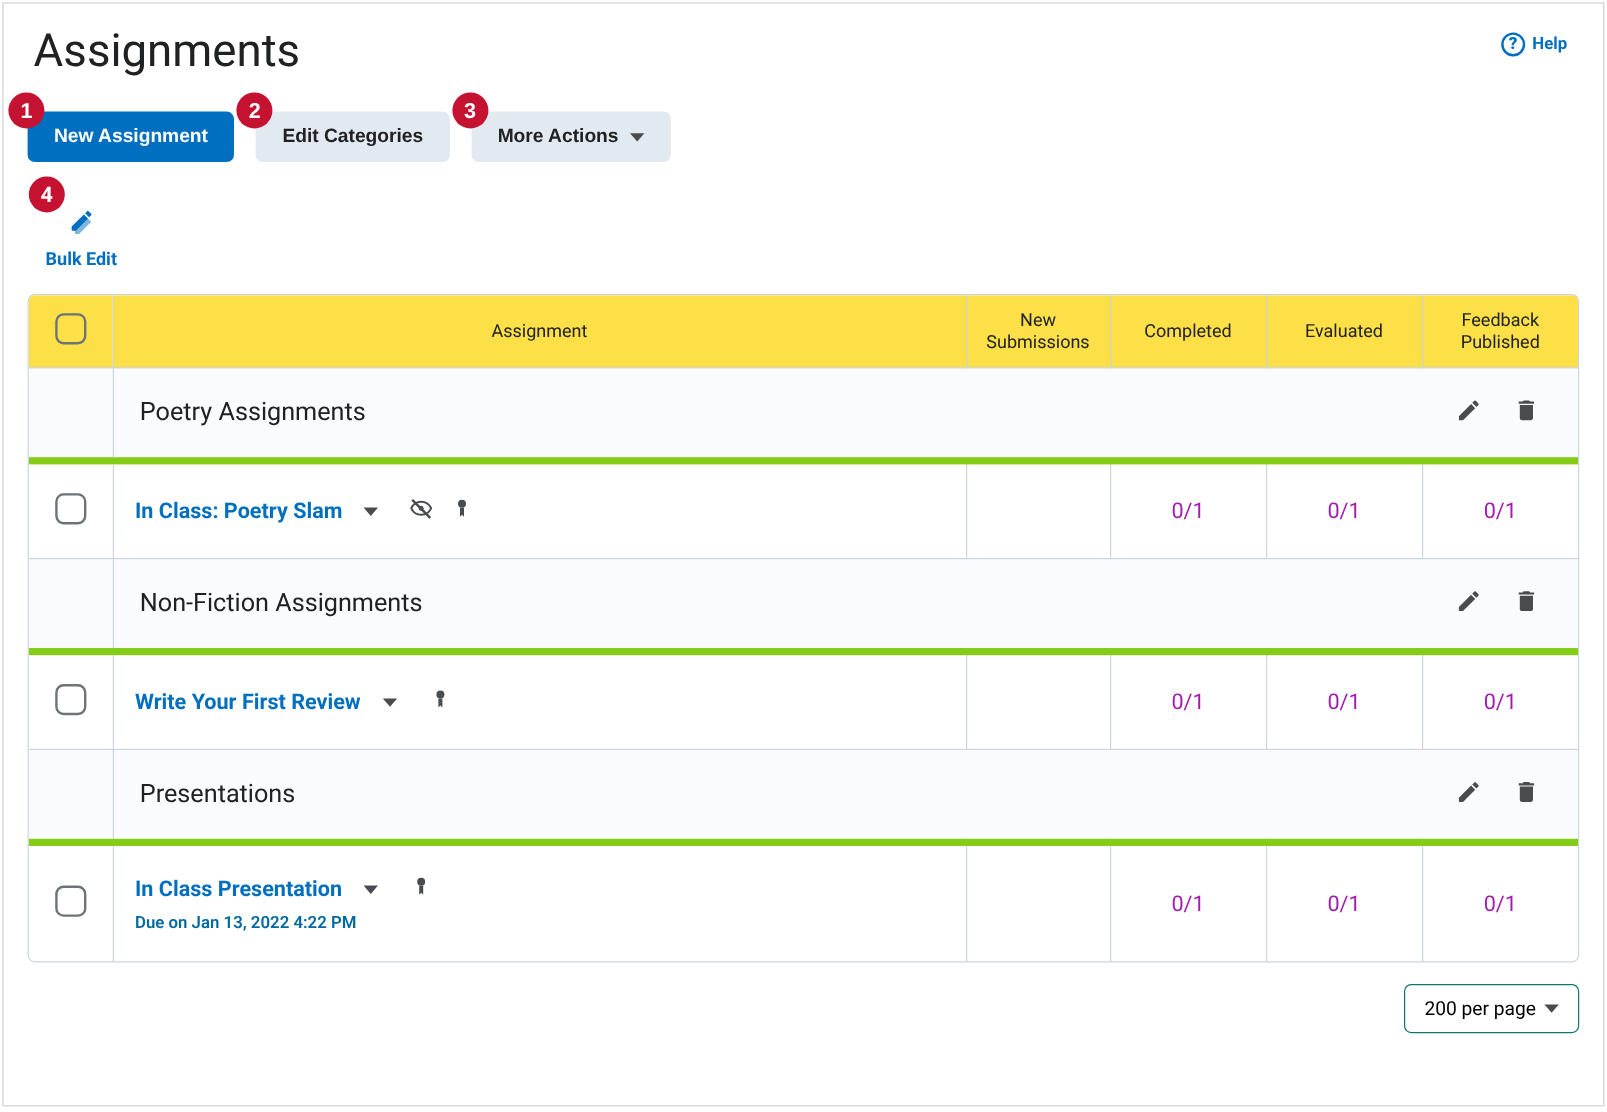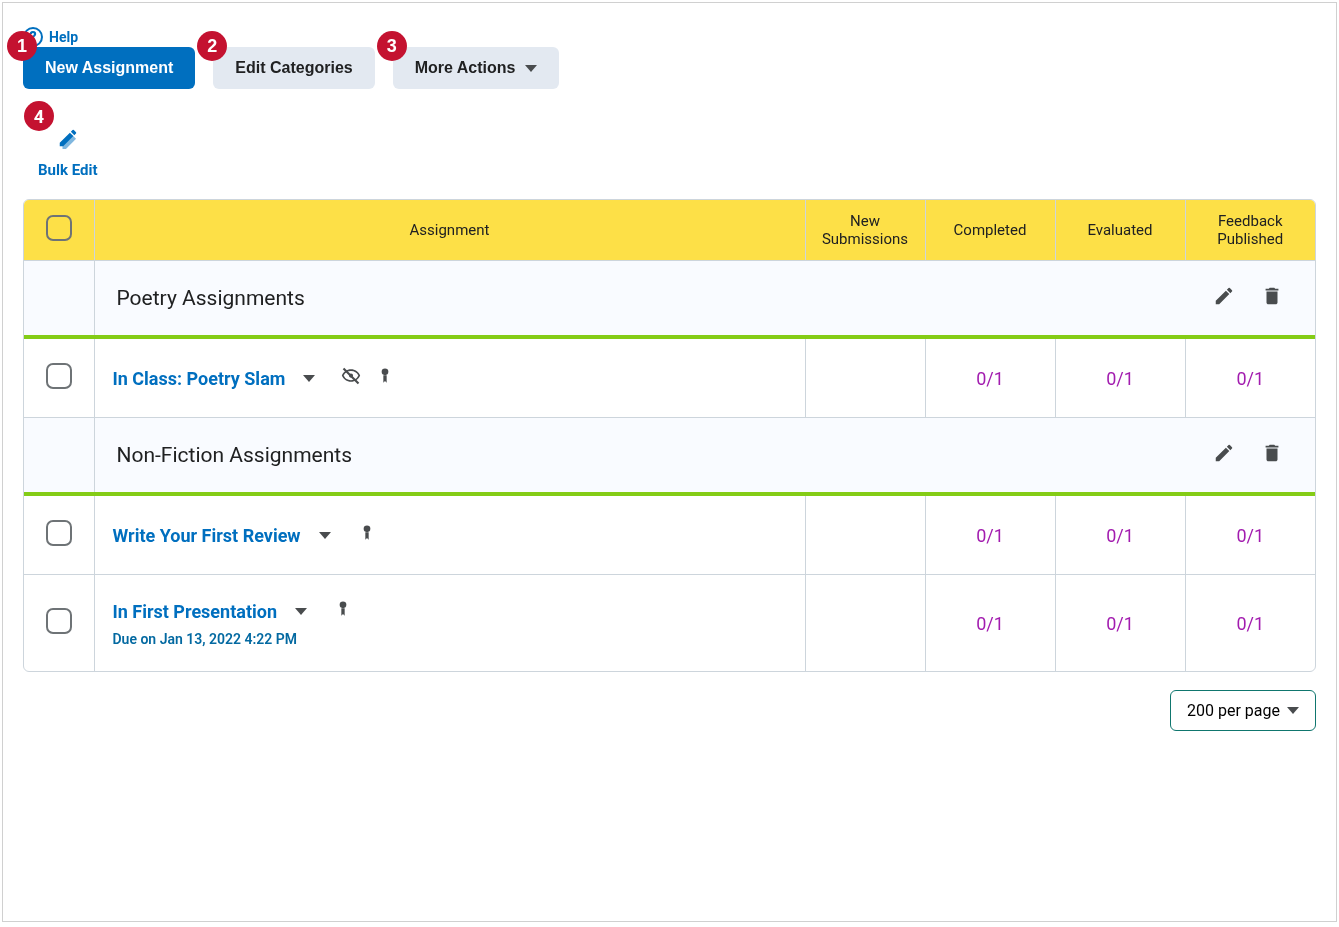--- a/index.html
+++ b/index.html
@@ -161,21 +161,21 @@
     th.col-evaluated {
       width: 130px;
     }
     th.col-feedback {
       width: 130px;
     }
     tbody tr.category-row {
       background: #f9fbff;
     }
     tbody tr.category-row td {
-      border-bottom: 4px solid #84cc16;
+      border-bottom: 6px solid #84cc16;
       padding: 24px 22px;
     }
     .category-content {
       display: flex;
       justify-content: space-between;
       align-items: center;
     }
     .category-name {
       font-size: 21px;
       color: #202122;
@@ -278,20 +278,21 @@
       font-size: 16px;
       cursor: pointer;
     }
   </style>
 </head>
 <body>
 
 <div class="page-container">
 
   <div class="header-row">
+    <h1 class="page-title">Assignments</h1>
     <div class="help-link">
       <span class="help-icon">?</span>
       <span>Help</span>
     </div>
   </div>
 
   <div class="toolbar">
     <button class="btn btn-primary">
       <span class="callout-badge">1</span>
       <span>New Assignment</span>
@@ -406,26 +407,42 @@
                       </svg></span>
                   </div>
                 </div>
               </div>
             </td>
             <td class="cell-value"></td>
             <td class="cell-value">0/1</td>
             <td class="cell-value">0/1</td>
             <td class="cell-value">0/1</td>
           </tr>
+          <tr class="category-row">
+            <td class="cell-checkbox" style="border-right: 1px solid rgb(205, 213, 220);"></td>
+            <td colspan="5">
+              <div class="category-content">
+                <span class="category-name">Presentations</span>
+                <div class="category-actions">
+                  <span class="icon-btn"><svg viewBox="0 0 24 24">
+                      <path d="M3 17.25V21h3.75L17.81 9.94l-3.75-3.75L3 17.25zM20.71 7.04a1 1 0 0 0 0-1.41l-2.34-2.34a1 1 0 0 0-1.41 0l-1.83 1.83 3.75 3.75 1.83-1.83z"></path>
+                    </svg></span>
+                  <span class="icon-btn"><svg viewBox="0 0 24 24">
+                      <path d="M6 19c0 1.1.9 2 2 2h8c1.1 0 2-.9 2-2V7H6v12zM19 4h-3.5l-1-1h-5l-1 1H5v2h14V4z"></path>
+                    </svg></span>
+                </div>
+              </div>
+            </td>
+          </tr>
           <tr class="assignment-row">
             <td class="cell-checkbox"><span class="checkbox"></span></td>
             <td>
               <div class="assignment-row-main">
                 <div class="assignment-row-content">
-                  <span class="assignment-link">In First Presentation</span>
+                  <span class="assignment-link">In Class Presentation</span>
                   <span class="assignment-dropdown"></span>
                   <div class="status-icons">
                     <span><svg viewBox="0 0 24 24">
                         <circle cx="12" cy="7" r="4" fill="#494c4e"></circle>
                         <path d="M10 11 L10 20 L12 18 L14 20 L14 11 Z" fill="#494c4e"></path>
                       </svg></span>
                   </div>
                 </div>
                 <div class="due-date">Due on Jan 13, 2022 4:22 PM</div>
               </div>

